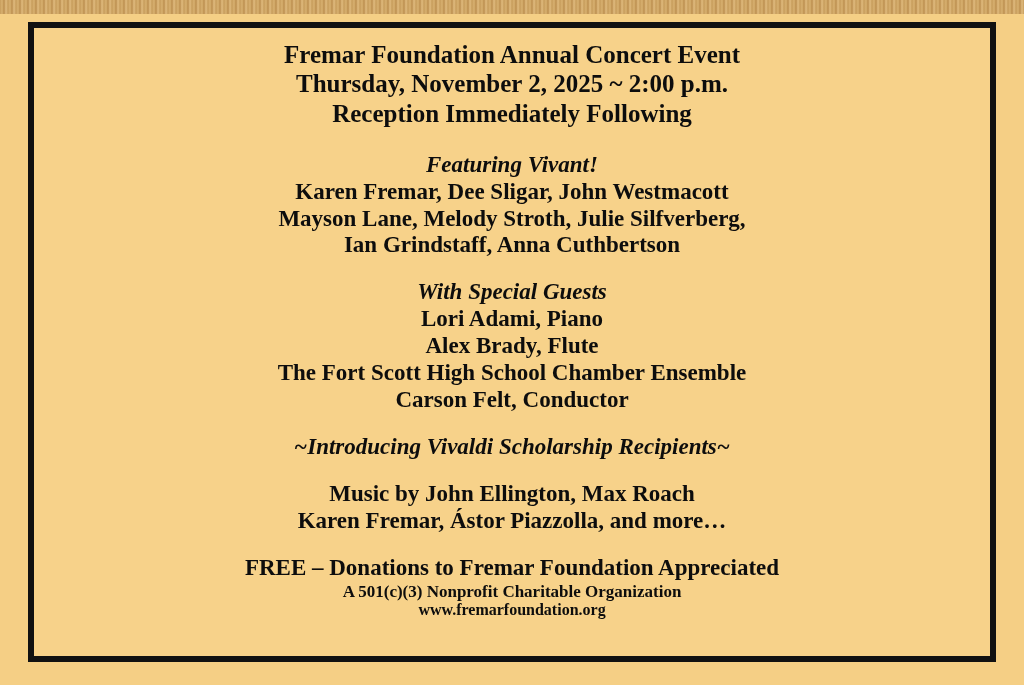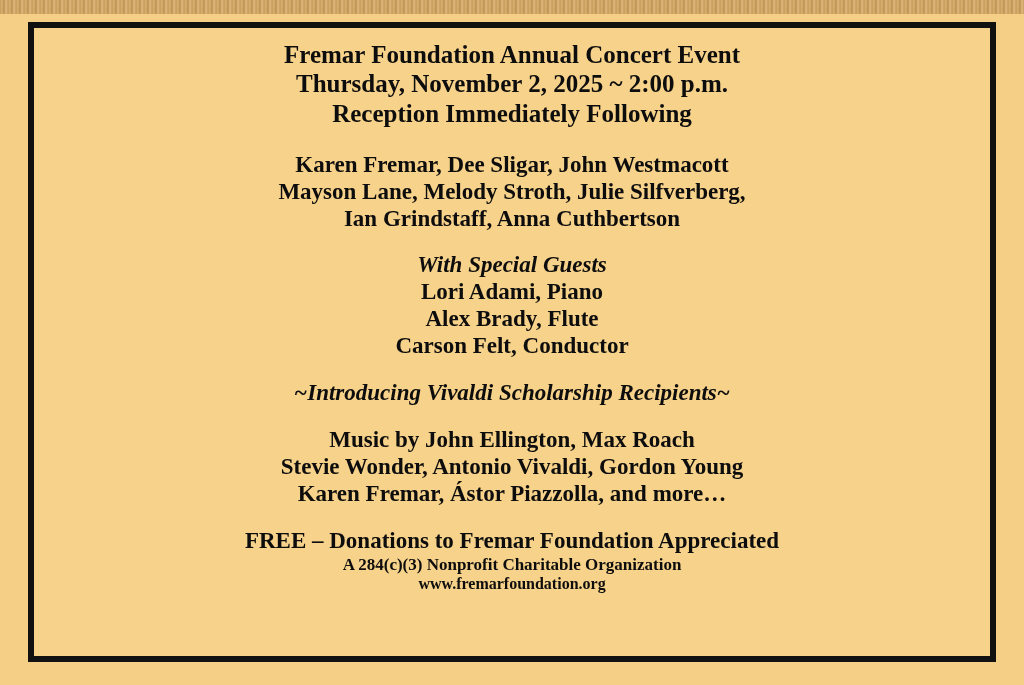--- a/index.html
+++ b/index.html
@@ -82,42 +82,43 @@
 
   <div class="flyer-frame">
     <div class="flyer-inner">
 
       <div class="line lg">Fremar Foundation Annual Concert Event</div>
       <div class="line lg">Thursday, November 2, 2025 ~ 2:00 p.m.</div>
       <div class="line lg">Reception Immediately Following</div>
 
       <div class="gap-lg"></div>
 
+      <div class="line md ital">Featuring Vivant!</div>
       <div class="line md">Karen Fremar, Dee Sligar, John Westmacott</div>
       <div class="line md">Mayson Lane, Melody Stroth, Julie Silfverberg,</div>
       <div class="line md">Ian Grindstaff, Anna Cuthbertson</div>
 
       <div class="gap-md"></div>
 
       <div class="line md ital">With Special Guests</div>
       <div class="line md">Lori Adami, Piano</div>
       <div class="line md">Alex Brady, Flute</div>
+      <div class="line md">The Fort Scott High School Chamber Ensemble</div>
       <div class="line md">Carson Felt, Conductor</div>
 
       <div class="gap-md"></div>
 
       <div class="line md ital">~Introducing Vivaldi Scholarship Recipients~</div>
 
       <div class="gap-md"></div>
 
       <div class="line md">Music by John Ellington, Max Roach</div>
-      <div class="line md">Stevie Wonder, Antonio Vivaldi, Gordon Young</div>
       <div class="line md">Karen Fremar, Ástor Piazzolla, and more…</div>
 
       <div class="gap-md"></div>
 
       <div class="line md footer-line">FREE – Donations to Fremar Foundation Appreciated</div>
-      <div class="line sm footer-line">A 284(c)(3) Nonprofit Charitable Organization</div>
+      <div class="line sm footer-line">A 501(c)(3) Nonprofit Charitable Organization</div>
       <div class="line xs footer-line">www.fremarfoundation.org</div>
 
     </div>
   </div>
 </div>
 
 </body></html>

